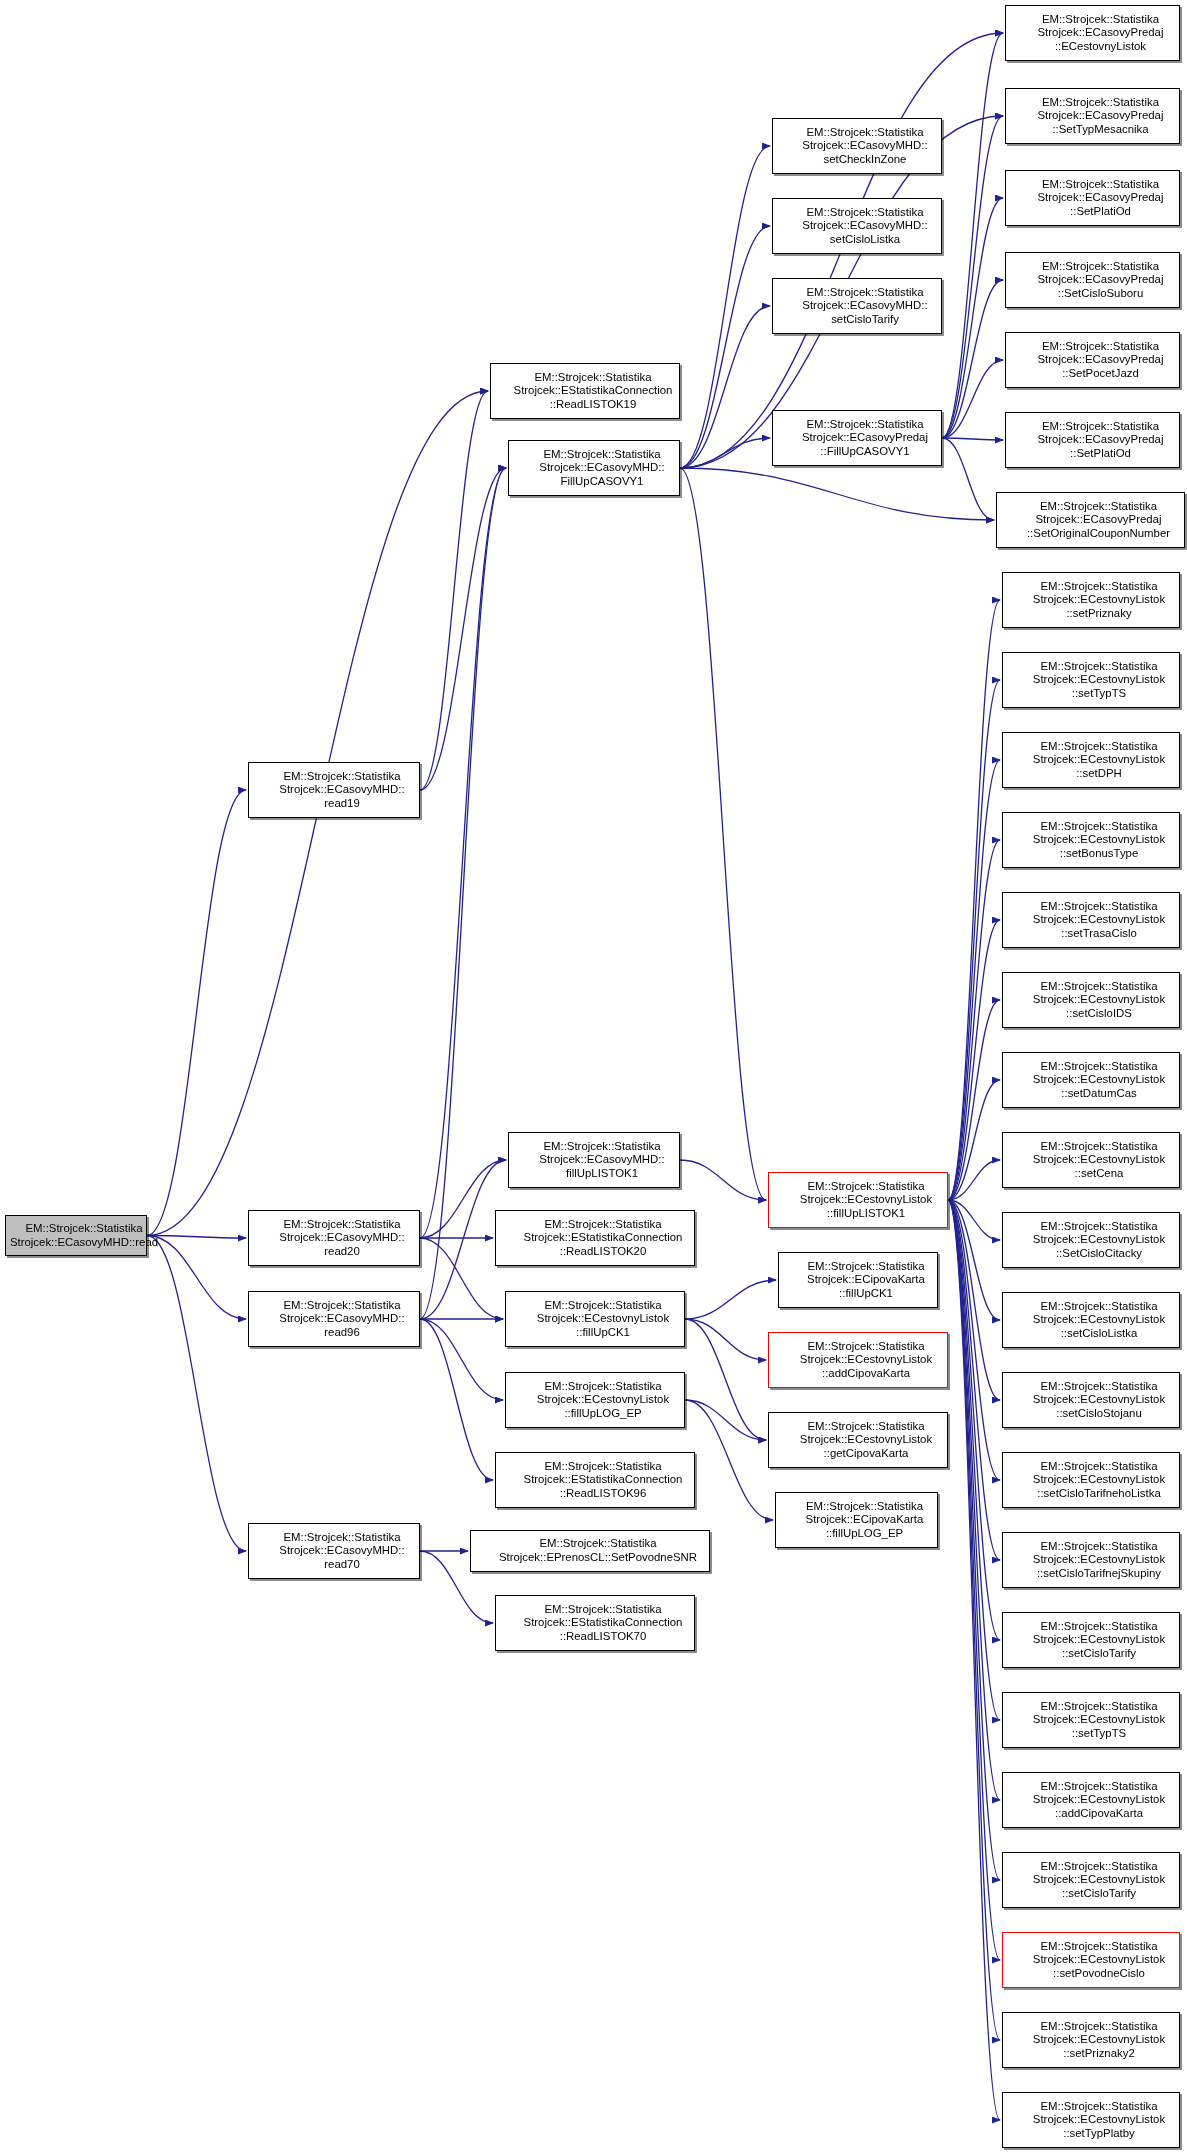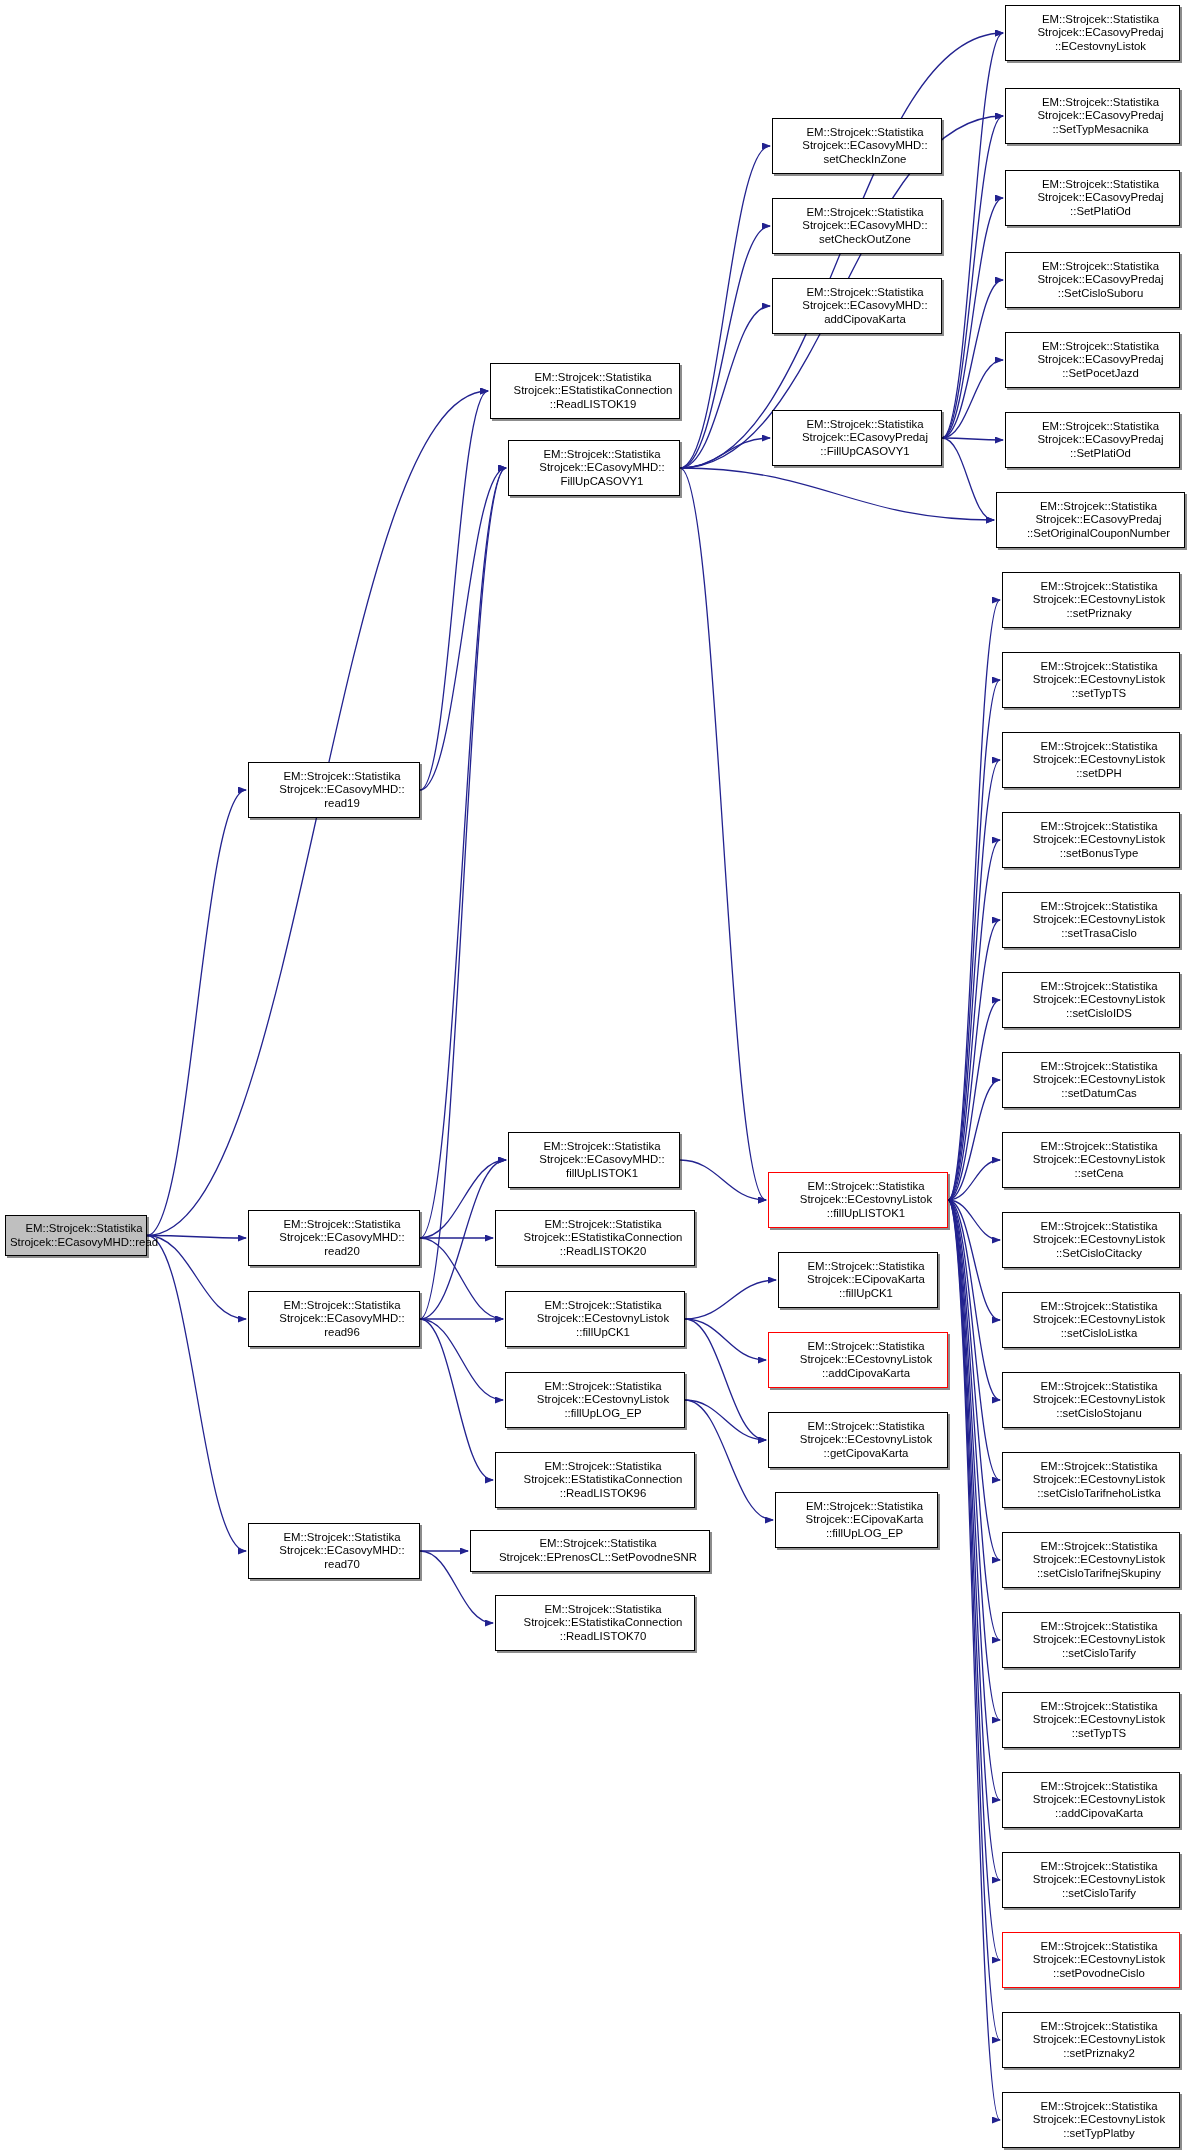--- a/index.html
+++ b/index.html
@@ -175,26 +175,26 @@
         <span>::ReadLISTOK70</span>
       </div>
       <div class="node" style="left: 772px; top: 118px; width: 170px; height: 56px;">
         <span>EM::Strojcek::Statistika</span>
         <span>Strojcek::ECasovyMHD::</span>
         <span>setCheckInZone</span>
       </div>
       <div class="node" style="left: 772px; top: 198px; width: 170px; height: 56px;">
         <span>EM::Strojcek::Statistika</span>
         <span>Strojcek::ECasovyMHD::</span>
-        <span>setCheckOutZone</span>
+        <span>setCisloListka</span>
       </div>
       <div class="node" style="left: 772px; top: 278px; width: 170px; height: 56px;">
         <span>EM::Strojcek::Statistika</span>
         <span>Strojcek::ECasovyMHD::</span>
-        <span>addCipovaKarta</span>
+        <span>setCisloTarify</span>
       </div>
       <div class="node" style="left: 772px; top: 410px; width: 170px; height: 56px;">
         <span>EM::Strojcek::Statistika</span>
         <span>Strojcek::ECasovyPredaj</span>
         <span>::FillUpCASOVY1</span>
       </div>
       <div class="node hl" style="left: 768px; top: 1172px; width: 180px; height: 56px;">
         <span>EM::Strojcek::Statistika</span>
         <span>Strojcek::ECestovnyListok</span>
         <span>::fillUpLISTOK1</span>

